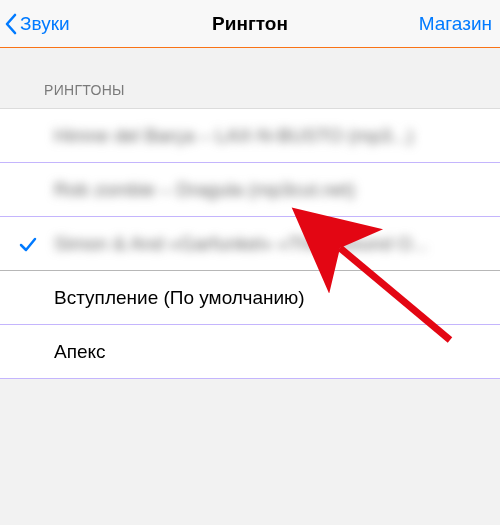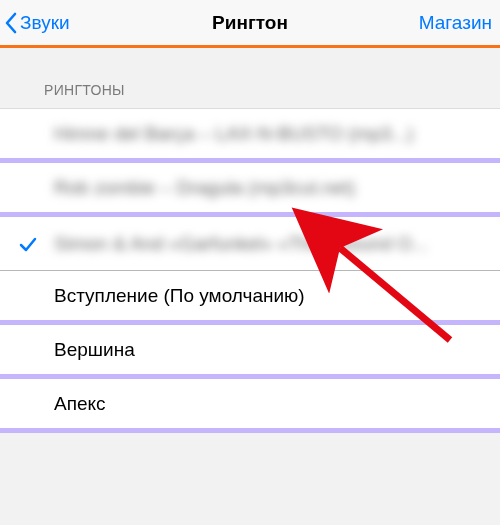--- a/index.html
+++ b/index.html
@@ -7,21 +7,21 @@
     width: 500px;
     height: 525px;
     font-family: -apple-system, "Helvetica Neue", Helvetica, Arial, sans-serif;
     background: #f2f2f2;
     overflow: hidden;
     position: relative;
   }
   .navbar {
     height: 48px;
     background: #f8f8f8;
-    border-bottom: 3px solid #f97316;
+    border-bottom: 1px solid #f97316;
     display: flex;
     align-items: center;
     justify-content: space-between;
     padding: 0 8px 0 4px;
   }
   .nav-left {
     display: flex;
     align-items: center;
     color: #007aff;
     font-size: 19px;
@@ -54,21 +54,21 @@
     background: #fff;
     border-top: 1px solid #dcdcdc;
   }
   .row {
     height: 54px;
     display: flex;
     align-items: center;
     padding-left: 54px;
     padding-right: 16px;
     position: relative;
-    border-bottom: 5px solid #c4b5fd;
+    border-bottom: 1px solid #c4b5fd;
     cursor: pointer;
   }
   .row.divider-strong {
     border-bottom: 1px solid #b7b7b7;
   }
   .row-label {
     font-size: 19px;
     color: #000;
     white-space: nowrap;
     overflow: hidden;
@@ -130,23 +130,20 @@
           <polyline points="3,11 8,16 17,5" fill="none" stroke="#007aff" stroke-width="2.5" stroke-linecap="round" stroke-linejoin="round"></polyline>
         </svg>
     </span>
     <span class="row-label">Simon &amp; And «Garfunkel» «The» Sound O...</span>
   </div>
 
   <div class="row">
     <span class="row-label">Вступление (По умолчанию)</span>
   </div>
   <div class="row">
-    <span class="row-label">Вершина</span>
-  </div>
-  <div class="row">
     <span class="row-label">Апекс</span>
   </div>
 
 </div>
 
 <svg class="arrow-annot" width="500" height="525" style="left:0;top:0">
   <defs>
     <marker id="ah" markerWidth="14" markerHeight="14" refX="3" refY="6" orient="auto">
       <path d="M0,0 L12,6 L0,12 L3,6 Z" fill="#e30613"></path>
     </marker>

